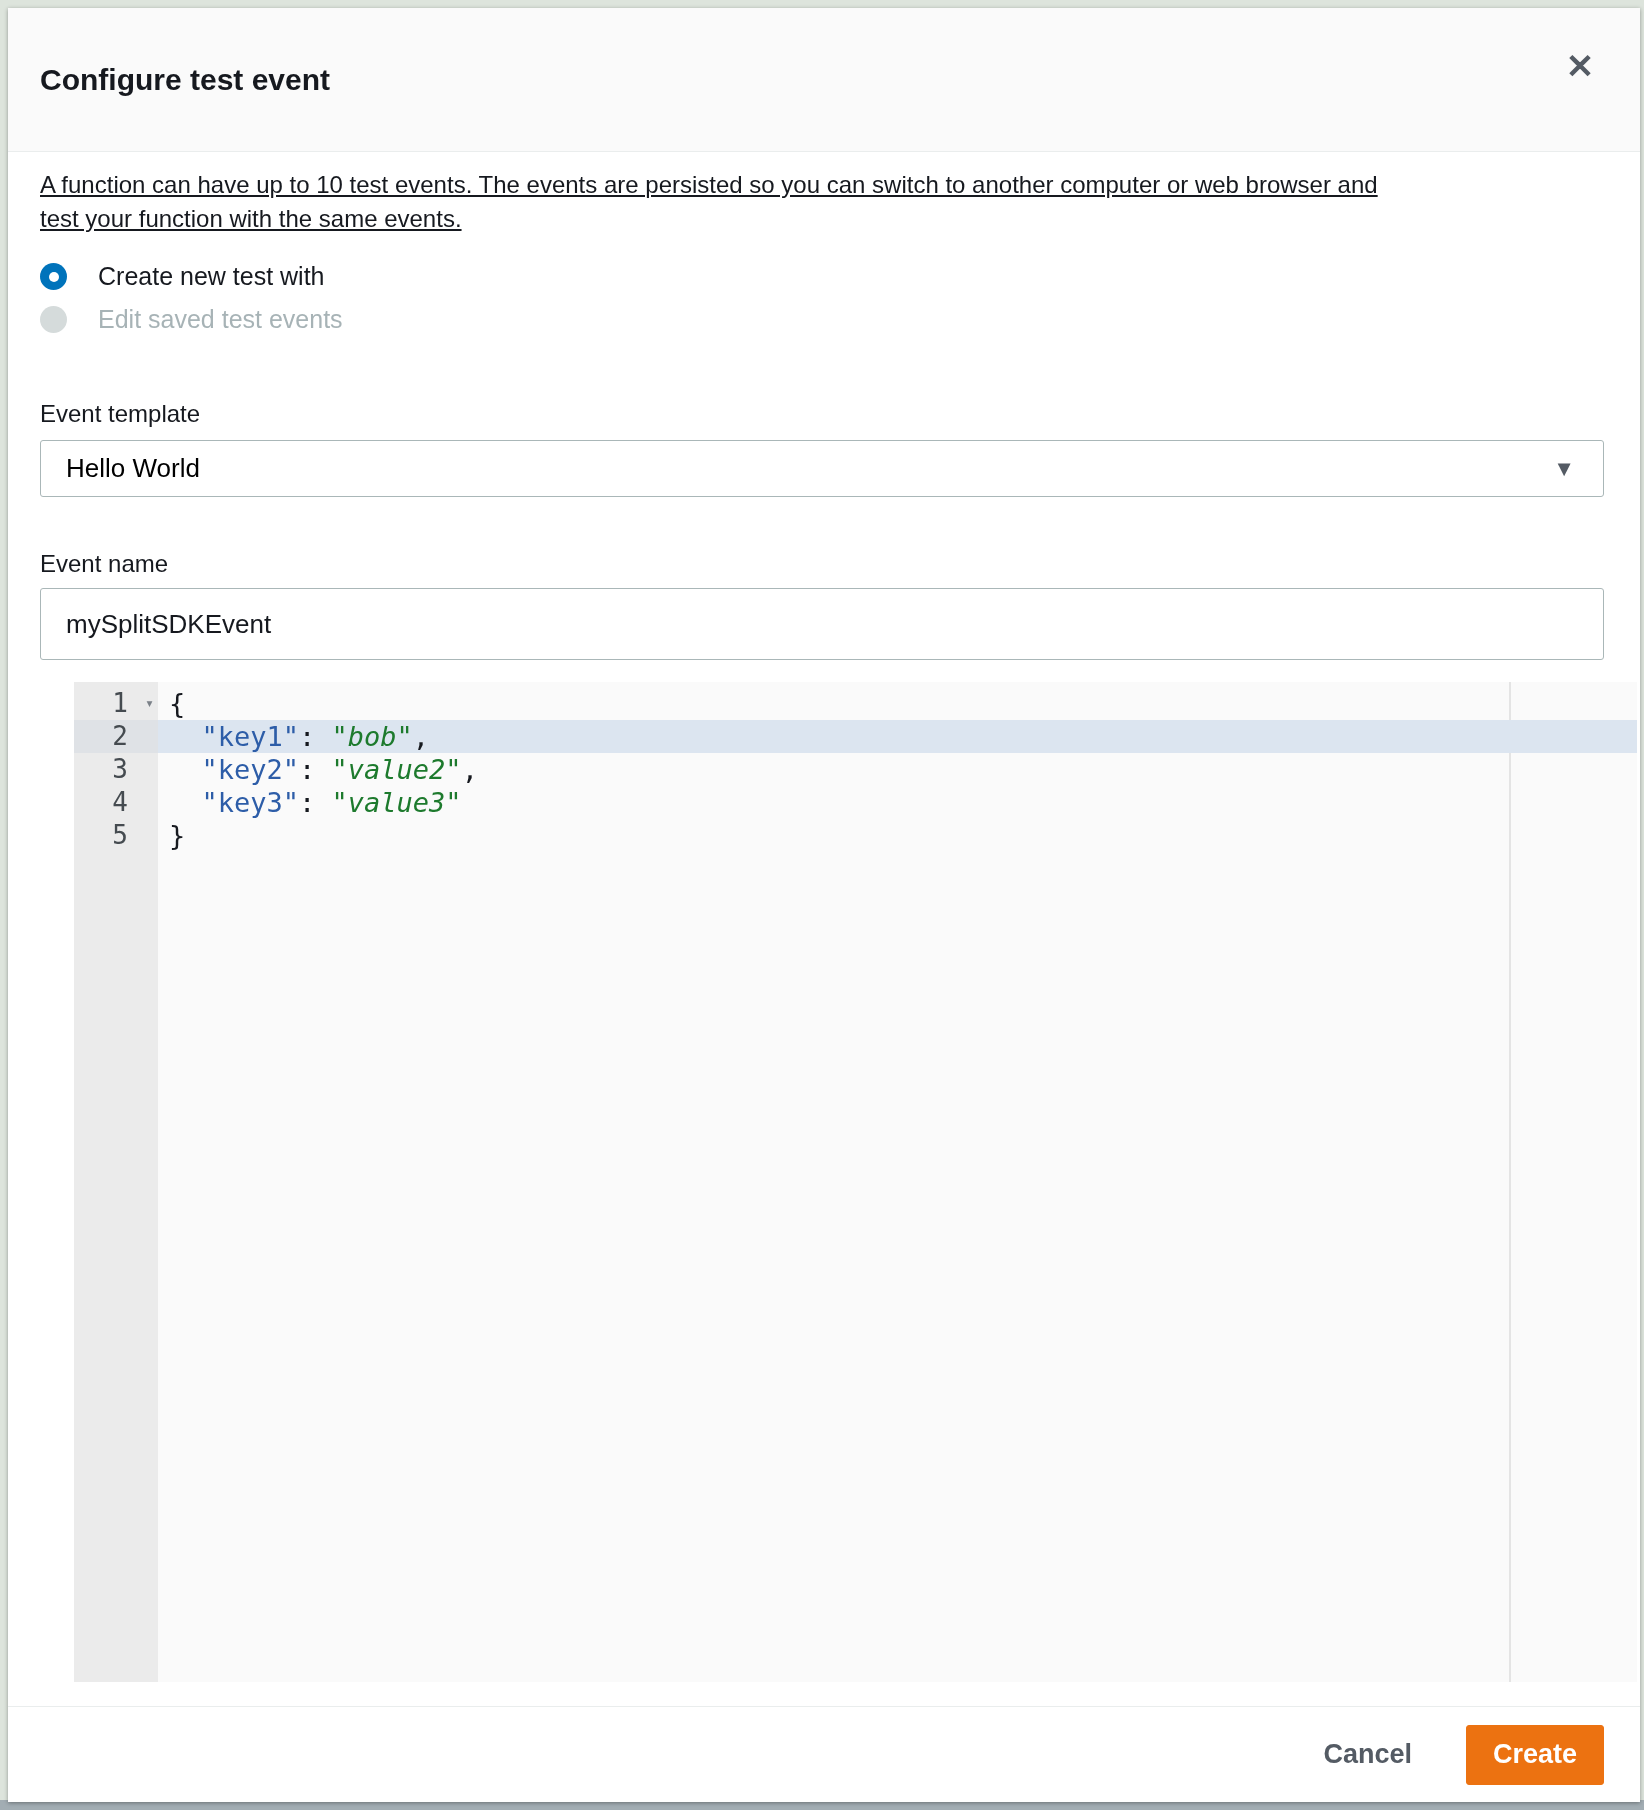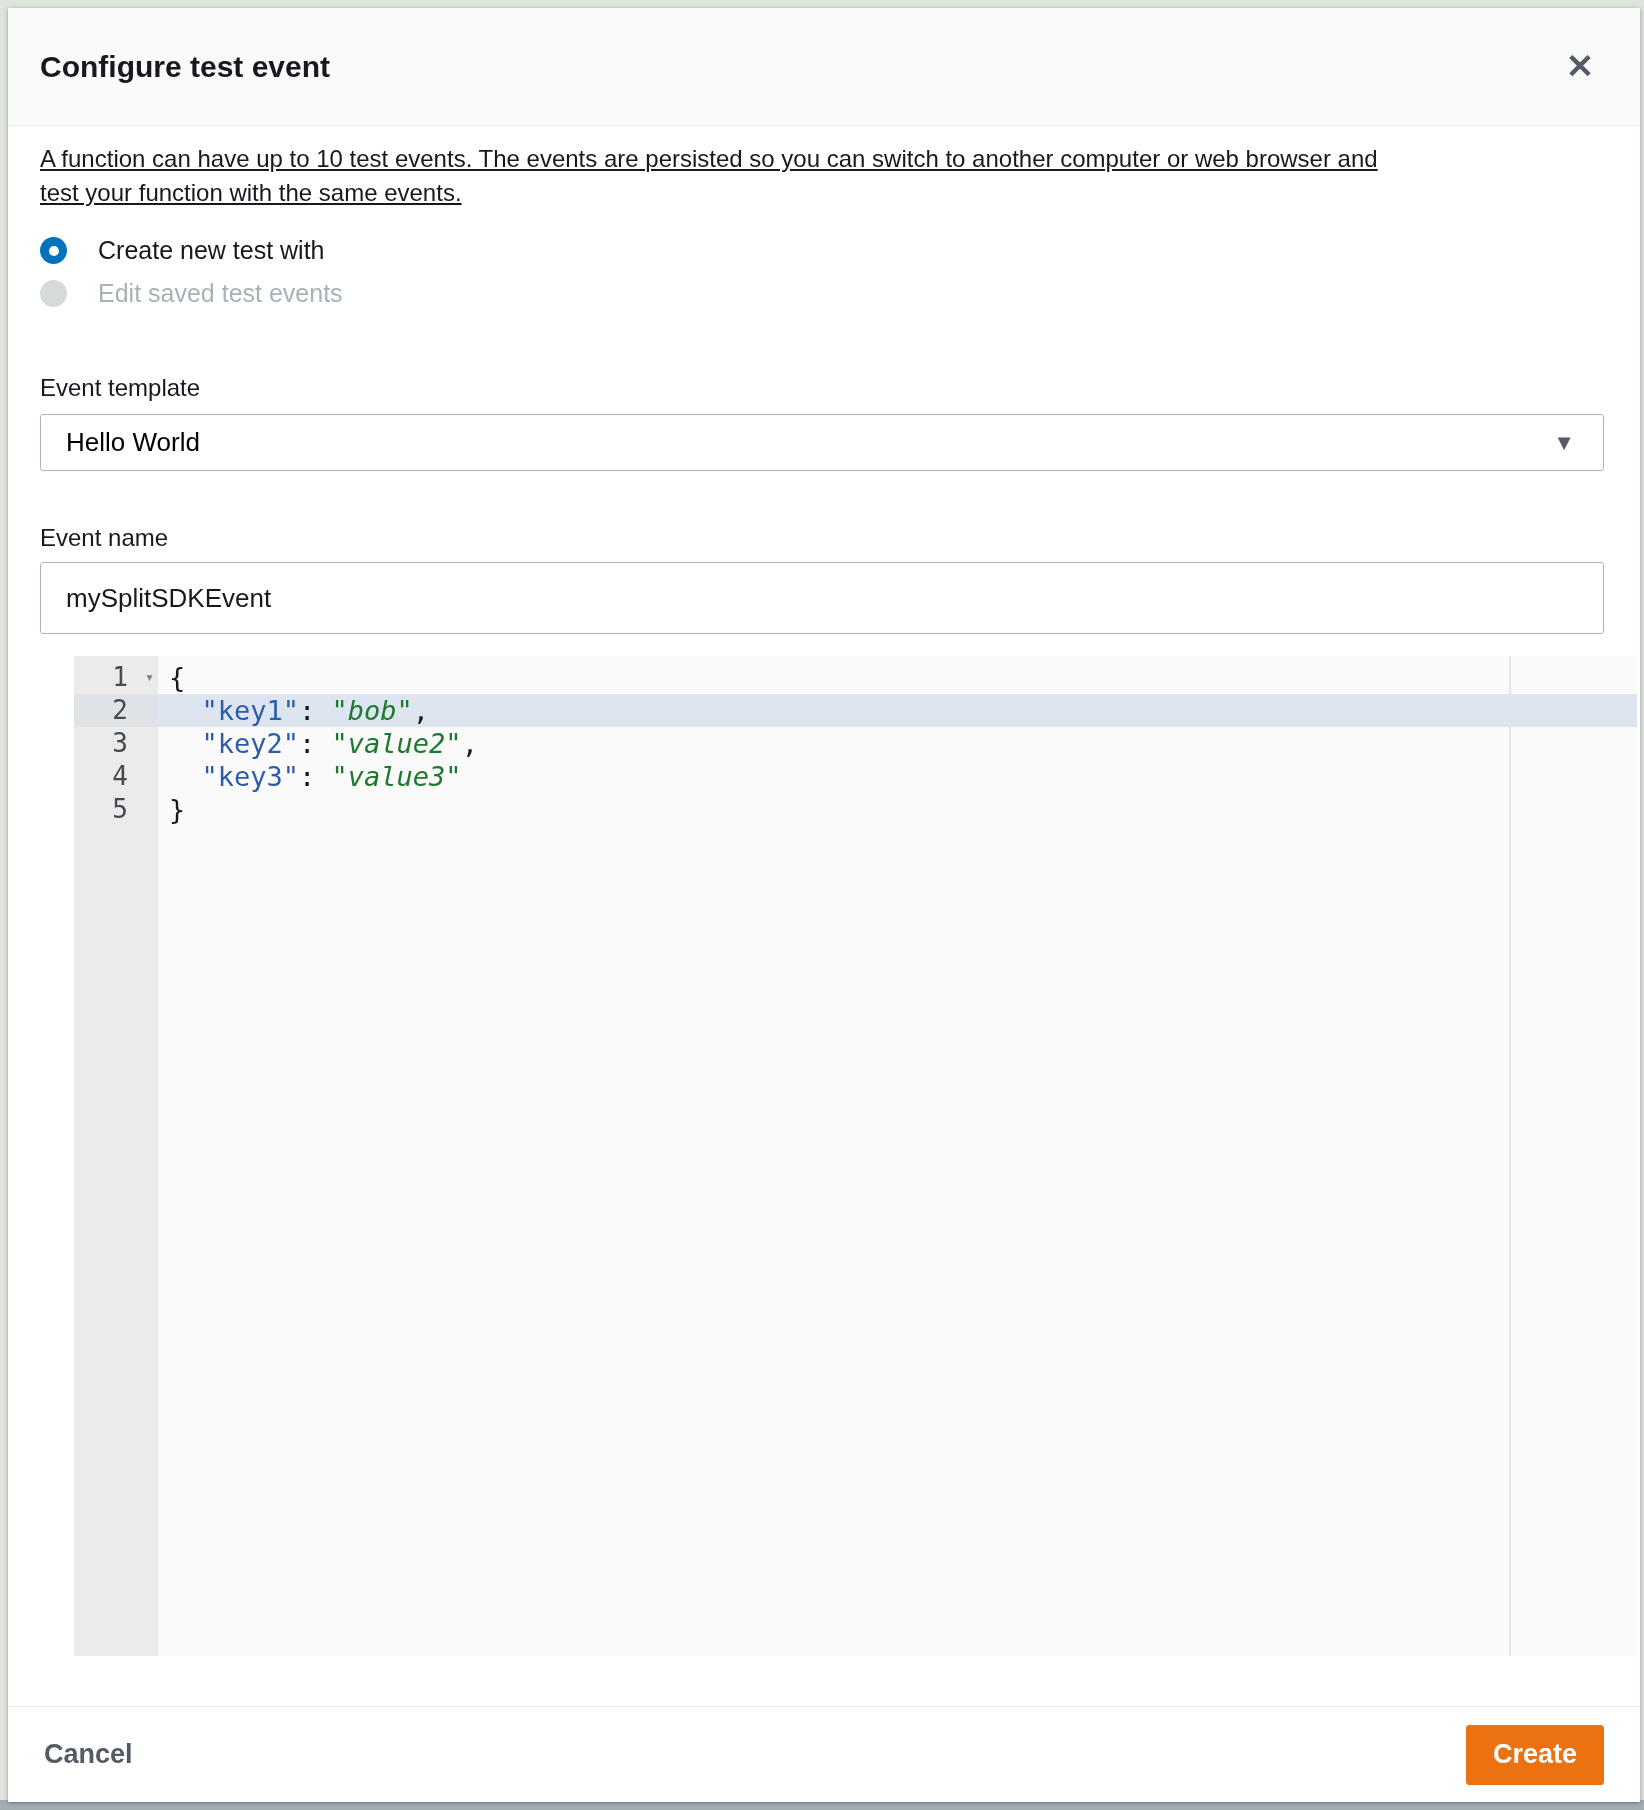--- a/index.html
+++ b/index.html
@@ -13,21 +13,21 @@
   }
   .bottom-strip { position:absolute; left:0; right:0; bottom:0; height:10px; background:#a2adb3; }
   .modal {
     position:absolute; left:8px; top:8px; width:1632px; height:1794px;
     background:#ffffff;
     box-shadow:0 1px 4px rgba(0,0,0,0.35);
     z-index:2;
   }
   
   .modal-header {
-    height:118px; background:#fafafa; border-bottom:1px solid #eaeded;
+    height:144px; background:#fafafa; border-bottom:1px solid #eaeded;
     display:flex; align-items:center; padding:0 40px 0 32px; position:relative;
   }
   .modal-title { font-size:30px; font-weight:bold; color:#16191f; }
   .close-btn {
     position:absolute; right:34px; top:32px; width:52px; height:52px;
     background:none; border:none; cursor:pointer;
     font-size:34px; line-height:52px; color:#545b64; font-weight:bold;
   }
   
   .modal-body { padding:16px 36px 0 32px; }
@@ -84,21 +84,21 @@
     padding-left:11px; white-space:pre;
   }
   .tk-punct { color:#16191f; }
   .tk-key { color:#2d5da8; }
   .tk-str { color:#1d7a2d; font-style:italic; }
   .tk-indent { color:#16191f; }
   
   .modal-footer {
     position:absolute; left:0; right:0; bottom:0; height:96px;
     border-top:1px solid #eaeded; background:#ffffff;
-    display:flex; align-items:center; justify-content:space-between; padding:0 36px;
+    display:flex; align-items:center; justify-content:flex-end; padding:0 36px;
   }
   .cancel-btn {
     background:none; border:none; cursor:pointer;
     font-family:"Liberation Sans", sans-serif;
     font-size:27px; font-weight:bold; color:#545b64; margin-right:54px;
   }
   .create-btn {
     background:#ec7211; border:1px solid #ec7211; border-radius:3px; cursor:pointer;
     font-family:"Liberation Sans", sans-serif;
     font-size:27px; font-weight:bold; color:#ffffff;

